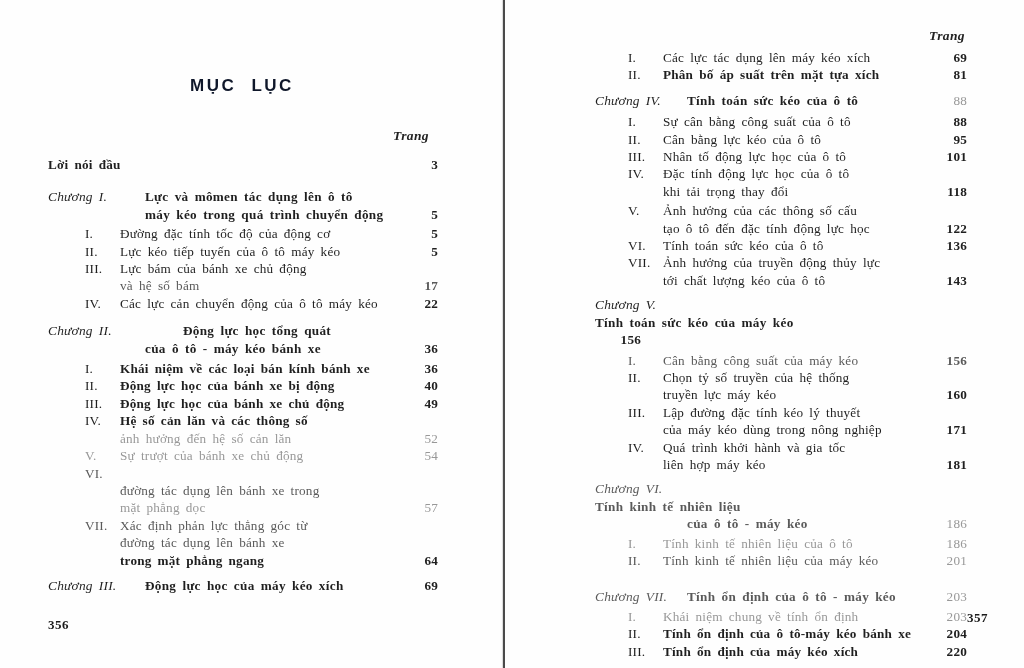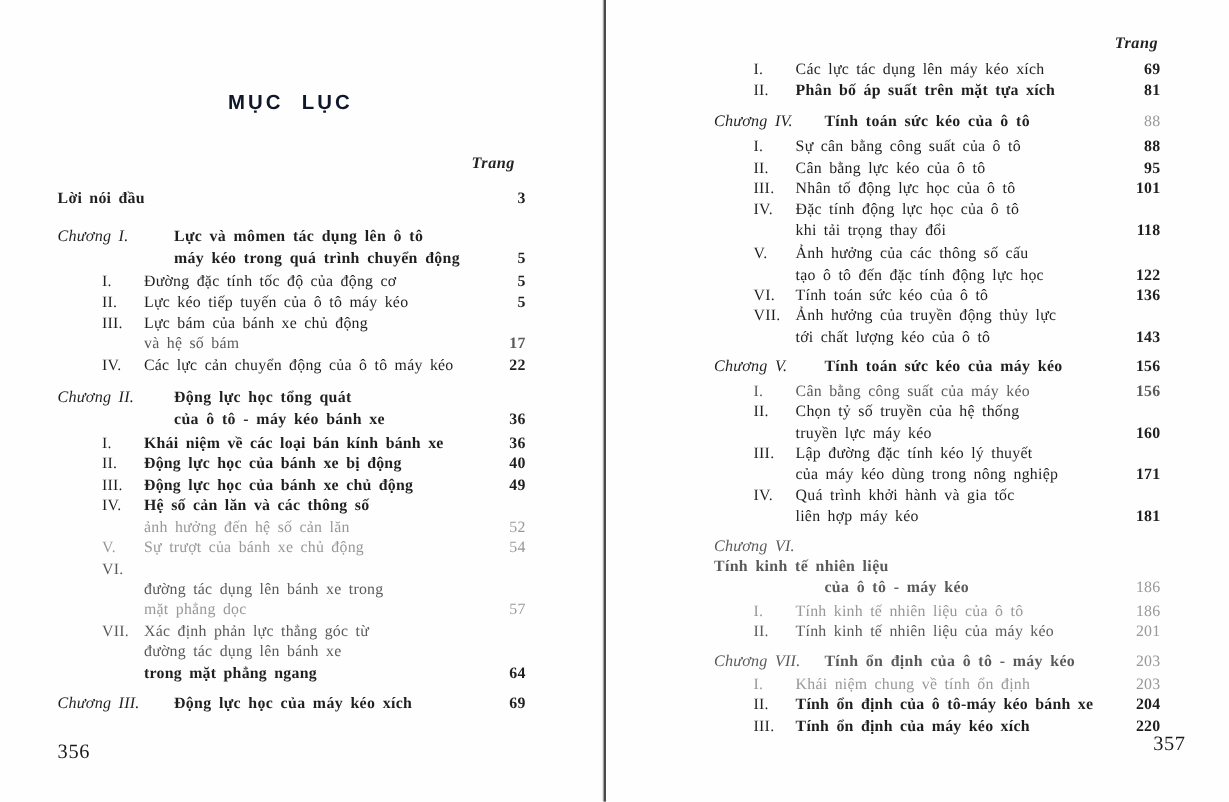--- a/index.html
+++ b/index.html
@@ -45,21 +45,21 @@
   .row.chapter .text,.row.chcont .text{font-weight:bold;letter-spacing:0.3px;}
   .row.front .label{width:0;padding:0;}
   .row.front .text{font-weight:bold;}
   .toc-col.right .row .label{width:68px;padding-left:33px;}
   .toc-col.right .row.chapter .label,.toc-col.right .row.chcont .label{width:92px;padding-left:0;}
   .row.medium,.row.medium .pageno{color:var(--medium);}
   .row.faded,.row.faded .pageno{color:var(--faded);font-weight:normal;}
   .row.b .text{font-weight:bold;}
   .row.pt-faded .pageno{color:var(--faded);font-weight:normal;}
   .folio{
-    position:absolute;font-weight:normal;font-size:17px;color:#1b1b1b;
+    position:absolute;font-weight:bold;font-size:13px;color:#1b1b1b;
     letter-spacing:0.5px;
   }
   .folio.left{left:48px;top:617px;}
   .folio.right{right:36px;top:610px;margin-left:32px;}
 </style>
 </head>
 <body>
 
 <div class="gutter"></div>
 
@@ -99,21 +99,21 @@
     <div class="row cont medium">
     <span class="label"></span>
     <span class="text">và hệ số bám</span>
     <span class="pageno">17</span>
   </div>
     <div class="row item">
     <span class="label">IV.</span>
     <span class="text">Các lực cản chuyển động của ô tô máy kéo</span>
     <span class="pageno">22</span>
   </div>
-    <div class="row chapter" style="margin-top: 10px;">
+    <div class="row chapter" style="margin-top: 10px; gap: 38px;">
     <span class="label">Chương II.</span>
     <span class="text">Động lực học tổng quát</span>
     <span class="pageno"></span>
   </div>
     <div class="row chcont">
     <span class="label"></span>
     <span class="text">của ô tô - máy kéo bánh xe</span>
     <span class="pageno">36</span>
   </div>
     <div class="row item b" style="margin-top: 3px;">
@@ -243,21 +243,21 @@
     <div class="row item">
     <span class="label">VII.</span>
     <span class="text">Ảnh hưởng của truyền động thủy lực</span>
     <span class="pageno"></span>
   </div>
     <div class="row cont">
     <span class="label"></span>
     <span class="text">tới chất lượng kéo của ô tô</span>
     <span class="pageno">143</span>
   </div>
-    <div class="row chapter" style="margin-top: 7px;">
+    <div class="row chapter" style="margin-top: 7px; flex-direction: column;">
     <span class="label">Chương V.</span>
     <span class="text">Tính toán sức kéo của máy kéo</span>
     <span class="pageno">156</span>
   </div>
     <div class="row item medium" style="margin-top: 3px;">
     <span class="label">I.</span>
     <span class="text">Cân bằng công suất của máy kéo</span>
     <span class="pageno">156</span>
   </div>
     <div class="row item">
@@ -303,21 +303,21 @@
     <div class="row item faded" style="margin-top: 2px;">
     <span class="label">I.</span>
     <span class="text">Tính kinh tế nhiên liệu của ô tô</span>
     <span class="pageno">186</span>
   </div>
     <div class="row item medium pt-faded">
     <span class="label">II.</span>
     <span class="text">Tính kinh tế nhiên liệu của máy kéo</span>
     <span class="pageno">201</span>
   </div>
-    <div class="row chapter medium pt-faded" style="margin-top: 7px; justify-content: center;">
+    <div class="row chapter medium pt-faded" style="margin-top: 19px; justify-content: center;">
     <span class="label">Chương VII.</span>
     <span class="text">Tính ổn định của ô tô - máy kéo</span>
     <span class="pageno">203</span>
   </div>
     <div class="row item faded" style="margin-top: 2px;">
     <span class="label">I.</span>
     <span class="text">Khái niệm chung về tính ổn định</span>
     <span class="pageno">203</span>
   </div>
     <div class="row item b">

